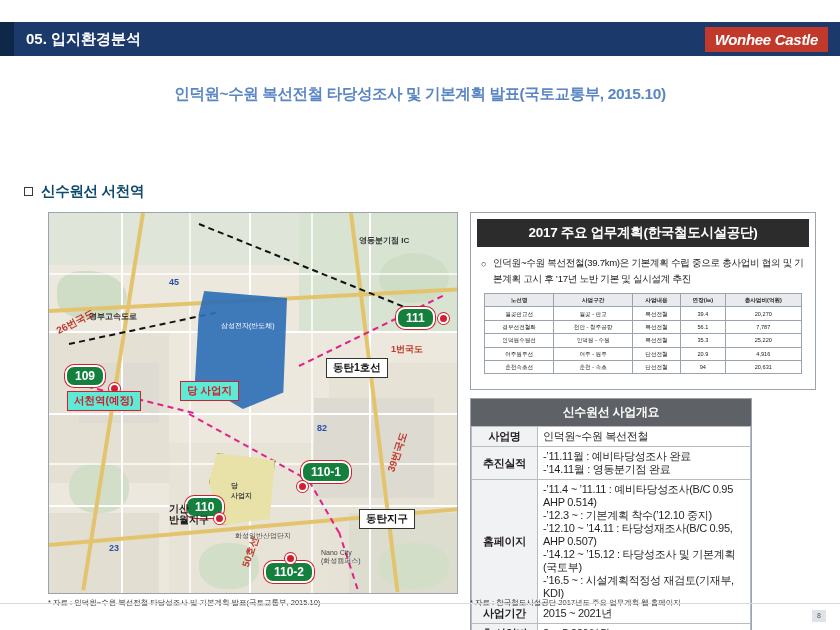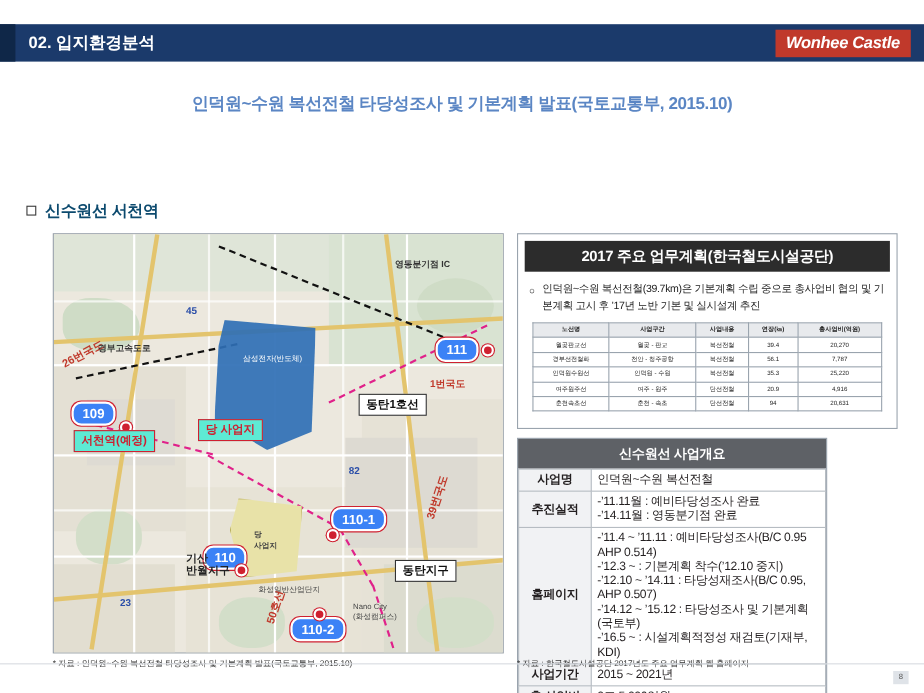--- a/index.html
+++ b/index.html
@@ -71,21 +71,21 @@
   .rail-pink{
     position:absolute; height:0; border-top: 2.4px dashed #e0218a;
   }
   .blue-zone{
     position:absolute; background:#2f6fb5; opacity:.92;
   }
   .site-yellow{
     position:absolute; background:#e8e2a8; border:1.5px solid #b9ae5f;
   }
   .st-badge{
-    position:absolute; background:#3b82f6; color:#fff; font-weight:bold;
+    position:absolute; background:#15803d; color:#fff; font-weight:bold;
     font-size: 12px; border-radius: 9px; padding: 2px 8px;
     border: 2px solid #fff; box-shadow: 0 0 0 1px #cf2030;
   }
   .st-dot{
     position:absolute; width:11px; height:11px; border-radius:50%;
     background:#cf2030; border:2px solid #fff; box-shadow:0 0 0 1px #cf2030;
   }
   .lbl-white{
     position:absolute; background:#ffffff; border:1.4px solid #333;
     font-size: 10.5px; font-weight:bold; padding: 2px 6px; color:#111;
@@ -161,21 +161,21 @@
     line-height: 12px;
   }
   .footline{
     position:absolute; left:0; bottom: 26px; width: 840px; height: 1px; background:#d7dbe0;
   }
 </style>
 </head>
 <body>
 
 <div class="header-bar">
-  <div class="header-title">02. 입지환경분석</div>
+  <div class="header-title">05. 입지환경분석</div>
   <div class="brand">Wonhee Castle</div>
 </div>
 
 <div class="title-wrap">
   <div class="subtitle">인덕원~수원 복선전철 타당성조사 및 기본계획 발표(국토교통부, 2015.10)</div>
 </div>
 
 <div class="sec-head">
   <span class="sec-square"></span>
   <span class="sec-text">신수원선 서천역</span>

